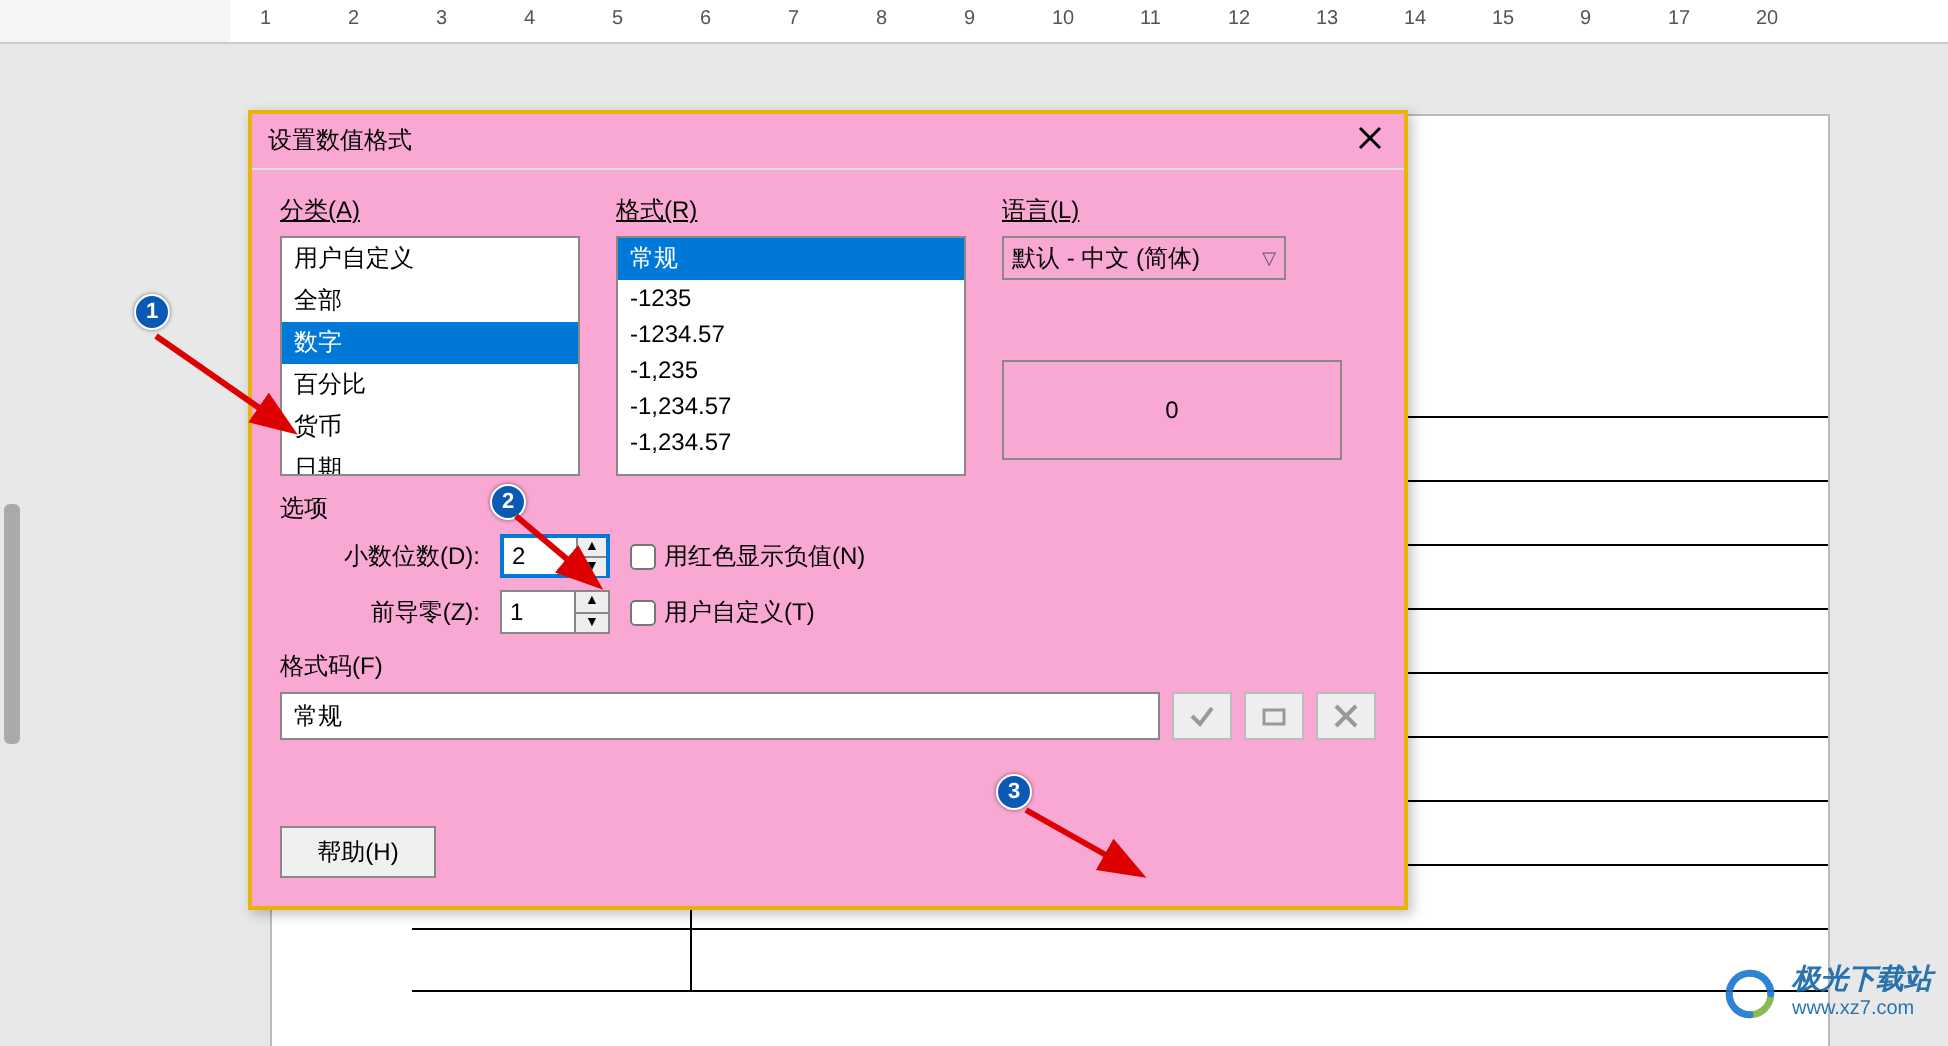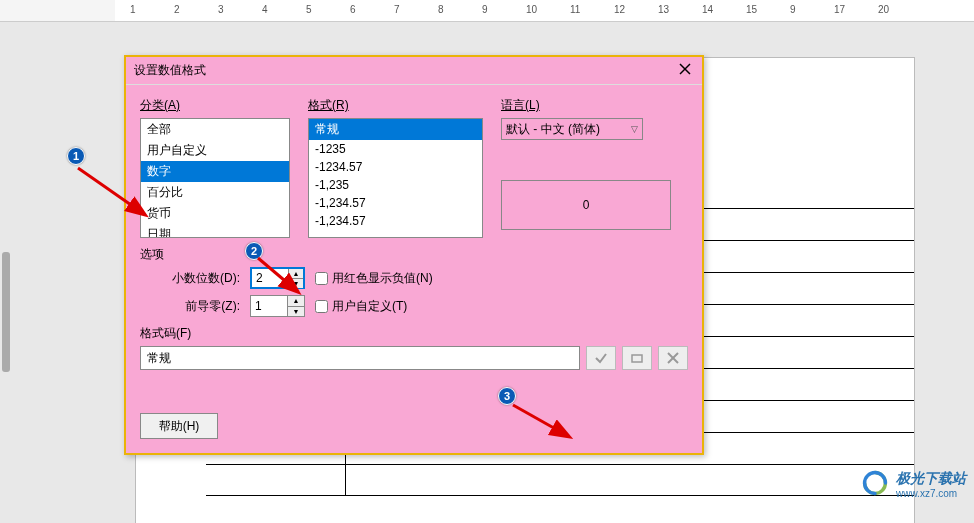--- a/index.html
+++ b/index.html
@@ -63,21 +63,21 @@
 .btn { min-width: 78px; height: 26px; border: 1px solid #888; background: #f0f0f0; display: flex; align-items: center; justify-content: center; cursor: pointer; }
 .btn.primary { border: 2px solid #0078d7; }
 
 .callout { position: absolute; width: 18px; height: 18px; border-radius: 50%; background: #0a5ab5; color: #fff; font-size: 11px; font-weight: bold; display: flex; align-items: center; justify-content: center; border: 1px solid #fff; box-shadow: 0 0 2px rgba(0,0,0,0.5); }
 .c1 { left: 67px; top: 147px; }
 .c2 { left: 245px; top: 242px; }
 .c3 { left: 498px; top: 387px; }
 
 .arrow { position: absolute; pointer-events: none; }
 
-.watermark { position: absolute; right: 8px; bottom: 24px; display: flex; align-items: flex-start; gap: 8px; opacity: 0.9; }
+.watermark { position: absolute; right: 8px; bottom: 13px; display: flex; align-items: flex-end; gap: 8px; opacity: 0.9; }
 .watermark .logo { width: 26px; height: 26px; }
 .watermark .txt { display: flex; flex-direction: column; }
 .watermark .txt .zh { font-size: 14px; color: #1666a8; font-weight: bold; font-style: italic; }
 .watermark .txt .url { font-size: 10px; color: #1666a8; }
 </style>
 </head>
 <body>
 
 <div class="ruler">
   <div class="ruler-inner" id="ruler-inner">
@@ -145,22 +145,22 @@
           <line x1="1" y1="1" x2="11" y2="11" stroke="#000" stroke-width="1.5"></line>
           <line x1="11" y1="1" x2="1" y2="11" stroke="#000" stroke-width="1.5"></line>
         </svg>
     </span>
   </div>
   <div class="dialog-body">
     <div class="row">
       <div class="col">
         <span class="label">分类(A)</span>
         <div class="listbox cat" id="cat-list">
+            <div class="item">用户自定义</div>
             <div class="item">全部</div>
-            <div class="item">用户自定义</div>
             <div class="item selected">数字</div>
             <div class="item">百分比</div>
             <div class="item">货币</div>
             <div class="item">日期</div>
           </div>
       </div>
       <div class="col">
         <span class="label">格式(R)</span>
         <div class="listbox fmt" id="fmt-list">
             <div class="item selected">常规</div>

